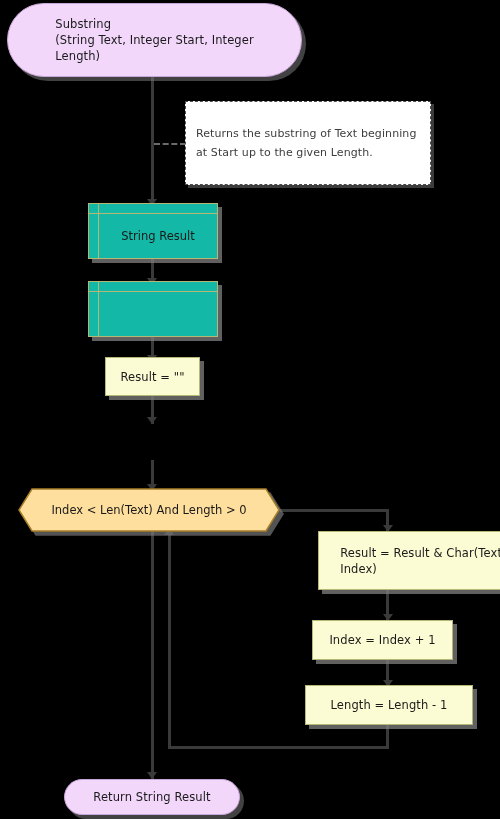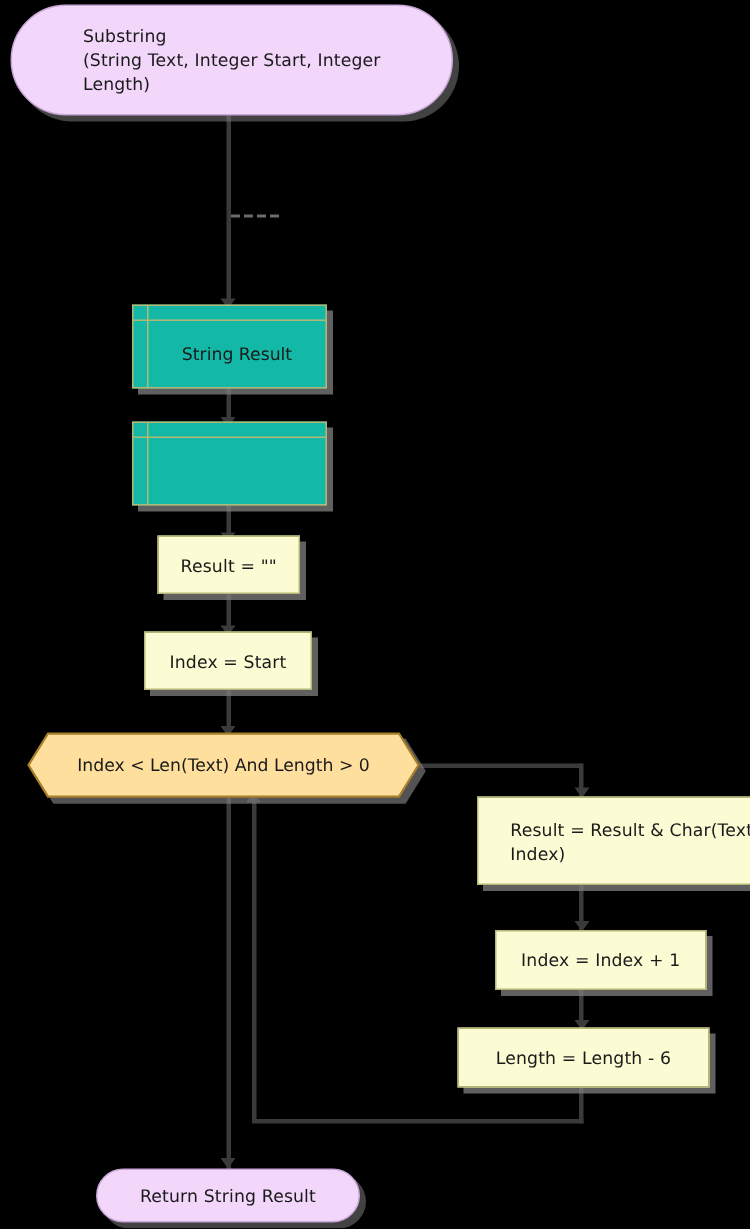--- a/index.html
+++ b/index.html
@@ -180,45 +180,45 @@
   <div class="conn conn-v" style="left:168px; top:534px; height:214px;"></div>
   <div class="arrow-up" style="left:164px; top:528px;"></div>
 
   <div class="conn conn-v" style="left:151px; top:530px; height:252px;"></div>
   <div class="arrow-down" style="left:147px; top:772px;"></div>
 
   <div class="node terminator" style="left:7px; top:3px; width:295px; height:74px;">Substring
 (String Text, Integer Start, Integer
 Length)</div>
 
+  <div class="node comment" style="left:185px; top:101px; width:246px; height:84px;">Returns the substring of Text beginning at Start up to the given Length.</div>
 
   <div class="declaration" style="left:88px; top:203px; width:128px; height:54px;">
     <div class="inner-line-v"></div>
     <div class="inner-line-h"></div>
     <div class="dlabel">String Result</div>
   </div>
 
   <div class="declaration" style="left:88px; top:281px; width:128px; height:54px;">
     <div class="inner-line-v"></div>
     <div class="inner-line-h"></div>
   </div>
 
   <div class="node process" style="left:105px; top:357px; width:95px; height:39px;">Result = ""</div>
 
-  <div class="node process" style="left:96px; top:421px; width:112px; height:39px;">Index = Start</div>
 
   <div class="hexwrap" style="left:18px; top:488px; width:262px; height:44px;">
     <svg width="262" height="44" viewBox="0 0 262 44">
       <polygon points="14,1 248,1 261,22 248,43 14,43 1,22" fill="#ffdf9e" stroke="#a87f2a" stroke-width="1.5"></polygon>
     </svg>
     <div class="hexlabel">Index &lt; Len(Text) And Length &gt; 0</div>
   </div>
 
   <div class="node process" style="left:282px; top:531px; width:210px; height:59px;margin-left:36px;">Result = Result &amp; Char(Text,
 Index)</div>
 
-  <div class="node process" style="left:330px; top:620px; width:141px; height:40px;">Index = Index + 1</div>
-
-  <div class="node process" style="left:305px; top:685px; width:168px; height:40px;">Length = Length - 6</div>
+  <div class="node process" style="left:312px; top:620px; width:141px; height:40px;">Index = Index + 1</div>
+
+  <div class="node process" style="left:305px; top:685px; width:168px; height:40px;">Length = Length - 1</div>
 
   <div class="node terminator" style="left:64px; top:779px; width:176px; height:36px;">Return String Result</div>
 
 </div>
 
 </body></html>

